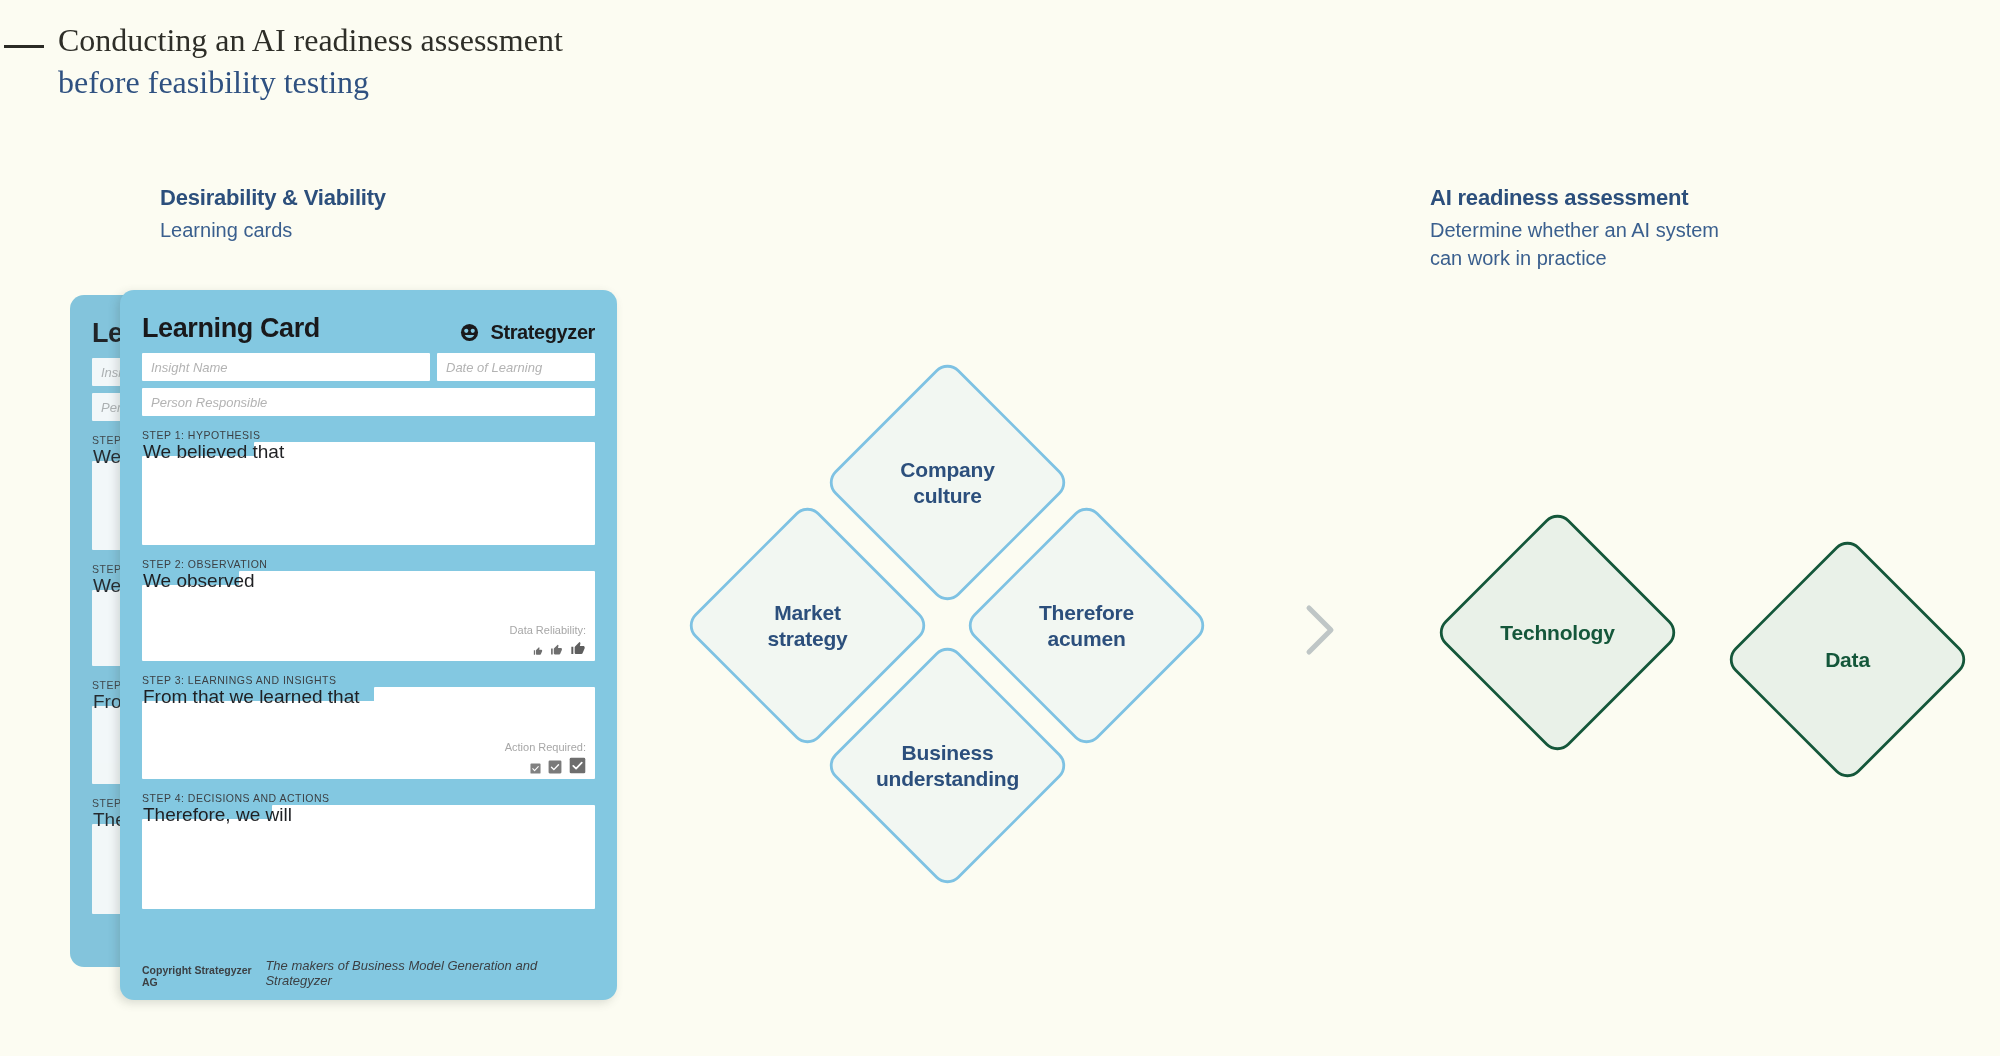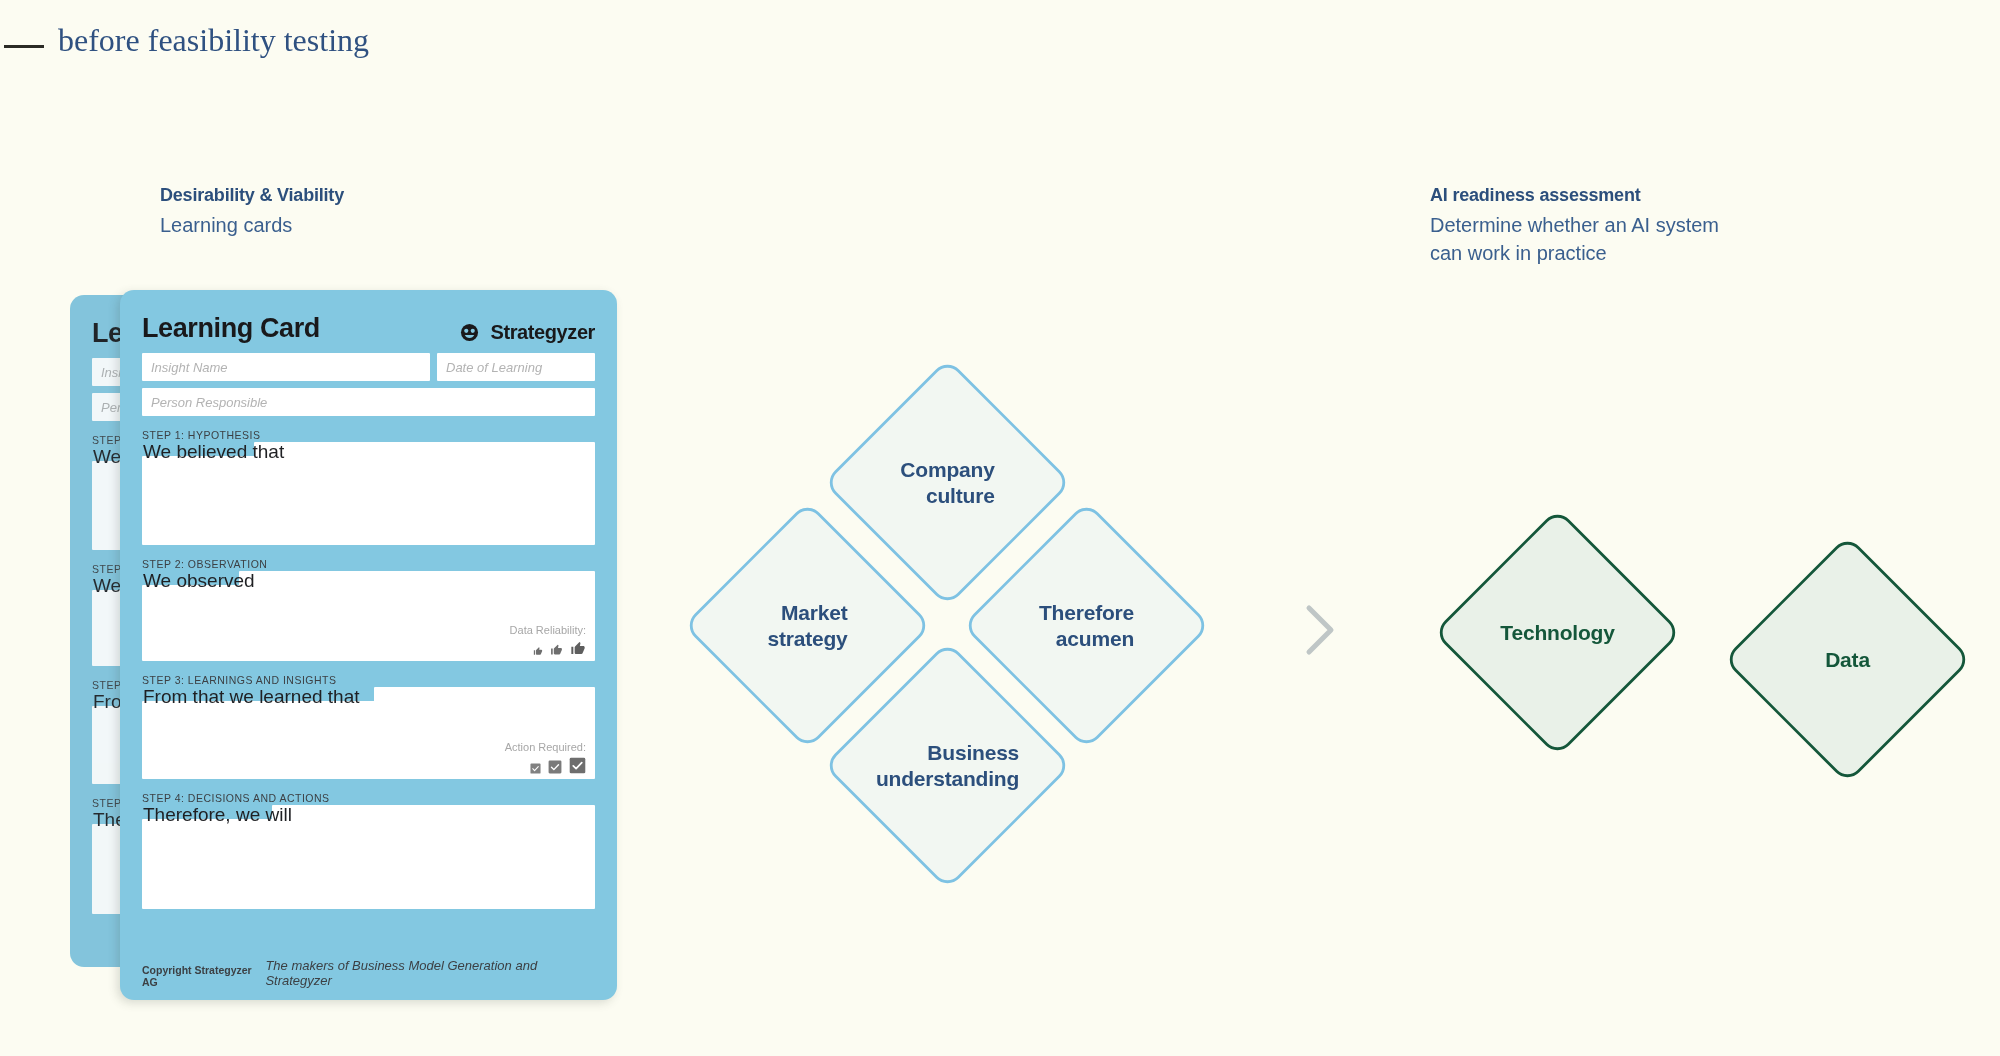--- a/index.html
+++ b/index.html
@@ -20,21 +20,21 @@
     position:absolute;left:58px;top:20px;width:900px;
     font-family:"Liberation Serif",serif;
     font-size:32px;line-height:1.30;
   }
   .hdr-l1{color:#2E2E28;}
   .hdr-l2{color:#2F5181;}
 
   
   .sec{position:absolute;}
   .sec-title{
-    font-size:18px;font-weight:bold;color:#2C4F7C;letter-spacing:-.2px;
+    font-size:22px;font-weight:bold;color:#2C4F7C;letter-spacing:-.2px;
     margin:0 0 6px 0;white-space:nowrap;
   }
   .sec-sub{
     font-size:20px;color:#3A5F8E;line-height:1.38;font-weight:400;
   }
   #sec-left{left:160px;top:185px;}
   #sec-right{left:1430px;top:185px;}
 
   
   .card{
@@ -110,21 +110,21 @@
     display:flex;justify-content:space-between;align-items:flex-end;
   }
   .foot-l{font-size:10.5px;font-weight:bold;color:#3C4044;}
   .foot-r{font-size:13px;font-style:italic;color:#3C4044;}
 
   
   .dgroup{position:absolute;}
   .diamond{
     position:absolute;
     display:flex;align-items:center;justify-content:center;
-    text-align:right;box-sizing:border-box;
+    text-align:center;box-sizing:border-box;
   }
   .diamond .dshape{position:absolute;left:0;top:0;width:100%;height:100%;}
   .dlabel{
     position:relative;z-index:2;font-weight:bold;line-height:1.22;
     letter-spacing:-.2px;
   }
   .blue .dlabel{color:#2C4F7C;font-size:21px;}
   .green .dlabel{color:#14573A;font-size:21px;}
 
   .chev{position:absolute;left:1300px;top:600px;}
@@ -132,20 +132,21 @@
   
   .dim{opacity:.93;}
 </style>
 </head>
 <body>
 
 <div class="stage">
 
   <div class="hdr-dash"></div>
   <div class="hdr">
+    <div class="hdr-l1">Conducting an AI readiness assessment</div>
     <div class="hdr-l2">before feasibility testing</div>
   </div>
 
   <div class="sec" id="sec-left">
     <div class="sec-title">Desirability &amp; Viability</div>
     <div class="sec-sub">Learning cards</div>
   </div>
 
   <div class="sec" id="sec-right">
     <div class="sec-title">AI readiness assessment</div>

